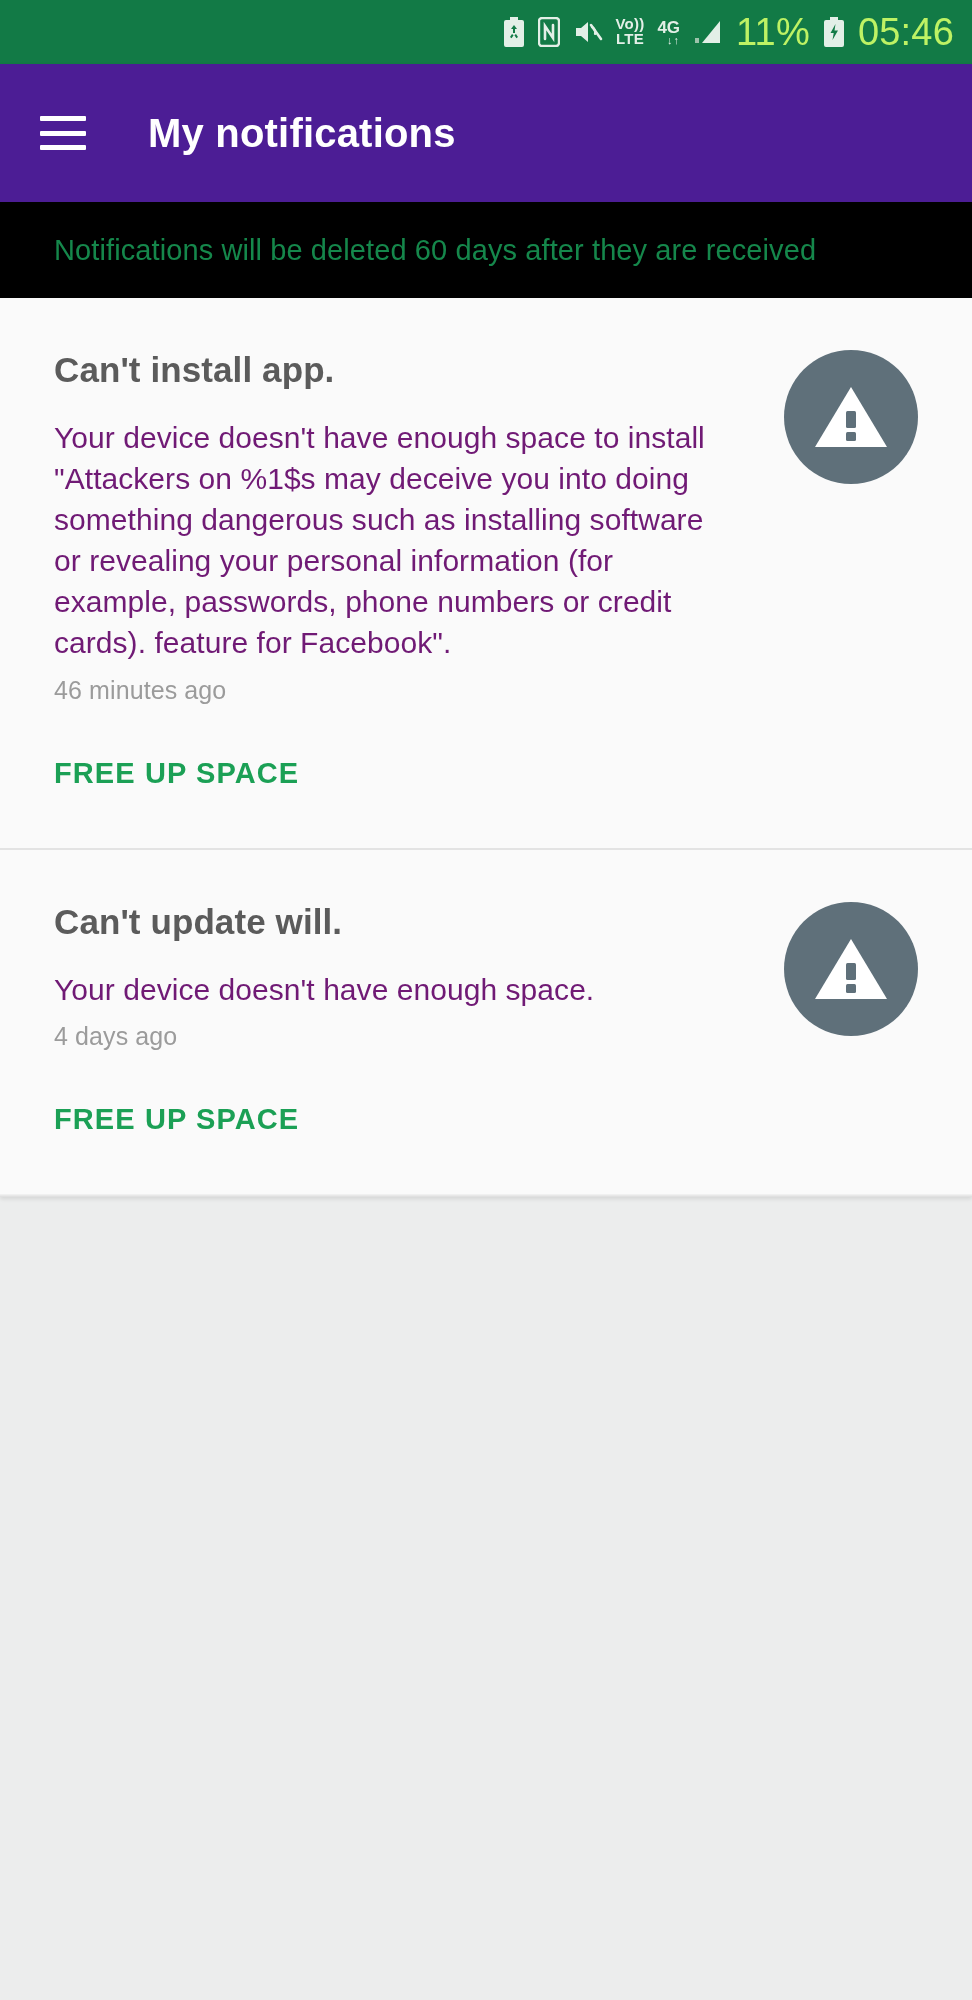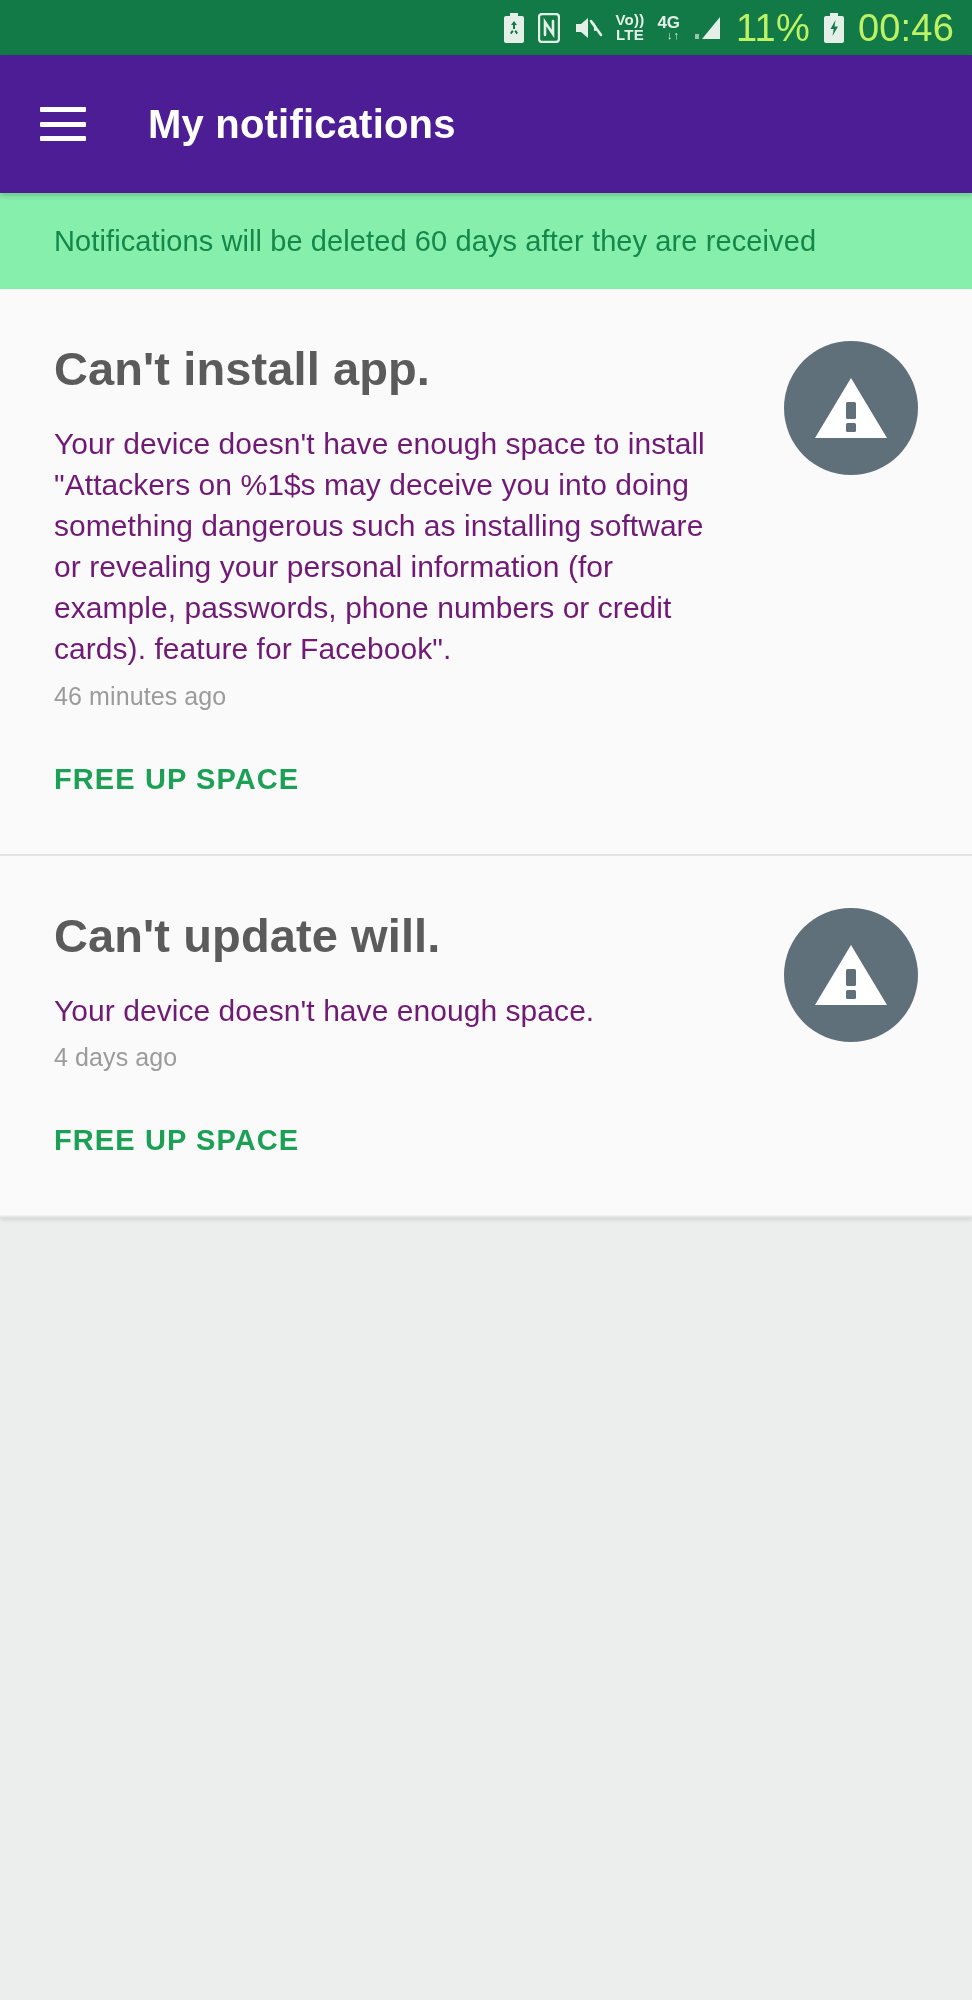--- a/index.html
+++ b/index.html
@@ -14,21 +14,21 @@
 
   #app {
     position: relative;
     width: 972px;
     height: 2000px;
     background: #eceded;
   }
 
   
   .status-bar {
-    height: 55px;
+    height: 64px;
     background: #11764а;
     background: #127a46;
     display: flex;
     align-items: center;
     justify-content: flex-end;
     padding-right: 18px;
     gap: 13px;
   }
   .sb-icon {
     display: flex;
@@ -93,21 +93,21 @@
   .app-title {
     color: #ffffff;
     font-size: 40px;
     font-weight: 700;
     margin-left: 62px;
     letter-spacing: 0.2px;
   }
 
   
   .banner {
-    background: #86efac;
+    background: #000000;
     height: 96px;
     display: flex;
     align-items: center;
     padding-left: 54px;
   }
   .banner-text {
     color: #15874b;
     font-size: 29px;
     letter-spacing: 0.1px;
   }
@@ -126,21 +126,21 @@
     background: #fafafa;
   }
   .card-inner {
     display: flex;
     align-items: flex-start;
     justify-content: space-between;
   }
   .card-textcol { flex: 1; max-width: 660px; }
 
   .card-title {
-    font-size: 47px;
+    font-size: 35px;
     font-weight: 700;
     color: #5b5b5b;
     letter-spacing: 0.1px;
     margin-bottom: 27px;
   }
   .card-body {
     font-size: 30px;
     color: #701a75;
     line-height: 1.37;
     letter-spacing: 0.05px;
@@ -244,21 +244,21 @@
 
     <span class="sb-text">11%</span>
 
     <span class="sb-icon">
       <svg width="22" height="30" viewBox="0 0 22 30">
         <path d="M7 0h8v3h4a2 2 0 0 1 2 2v23a2 2 0 0 1-2 2H3a2 2 0 0 1-2-2V5a2 2 0 0 1 2-2h4V0z" fill="#e3efe7"></path>
         <path d="M12.5 7l-5 9h3.2l-1.2 7 5.5-9.6H11.5z" fill="#127a46"></path>
       </svg>
     </span>
 
-    <span class="sb-text">00:46</span>
+    <span class="sb-text">05:46</span>
   </div>
 
   <div class="app-bar">
     <div class="hamburger">
       <span></span>
         <span></span>
         <span></span>
     </div>
     <div class="app-title">My notifications</div>
   </div>

